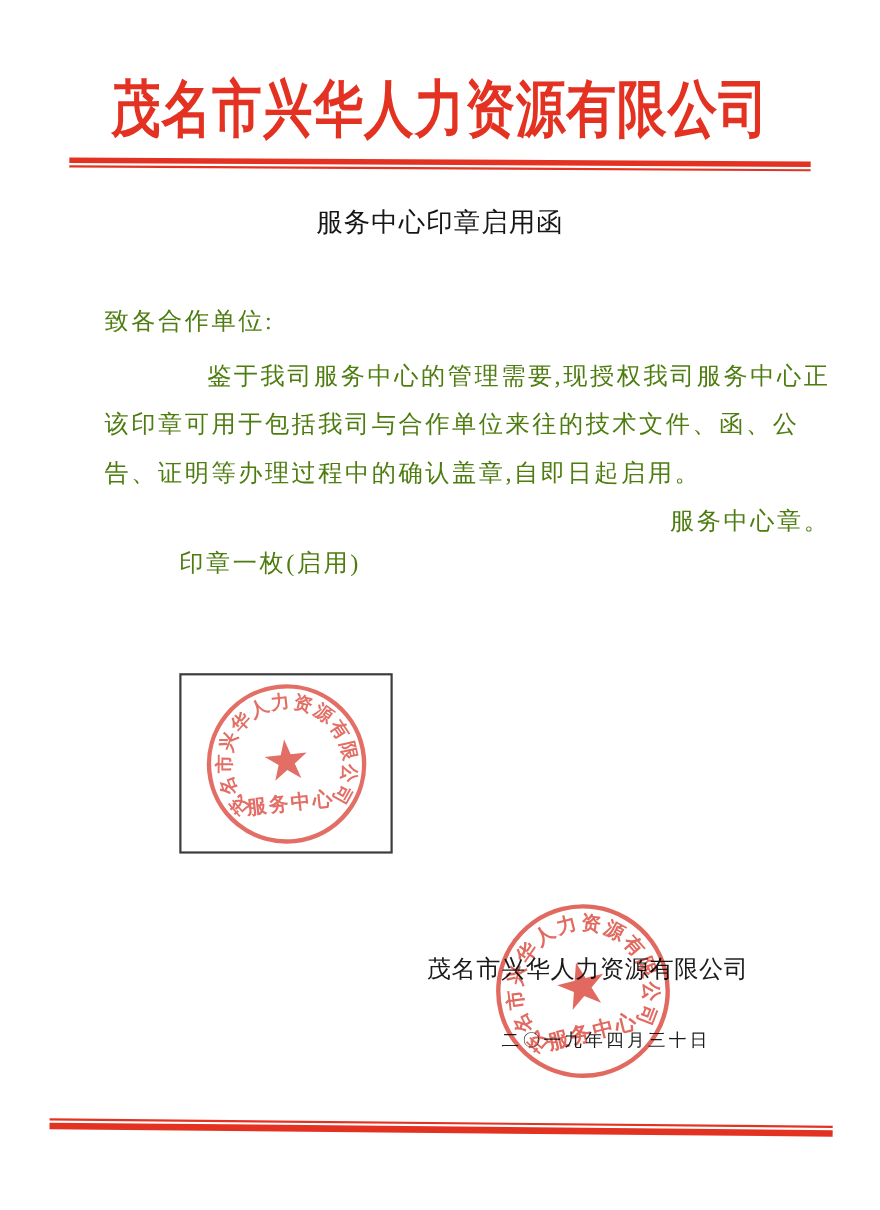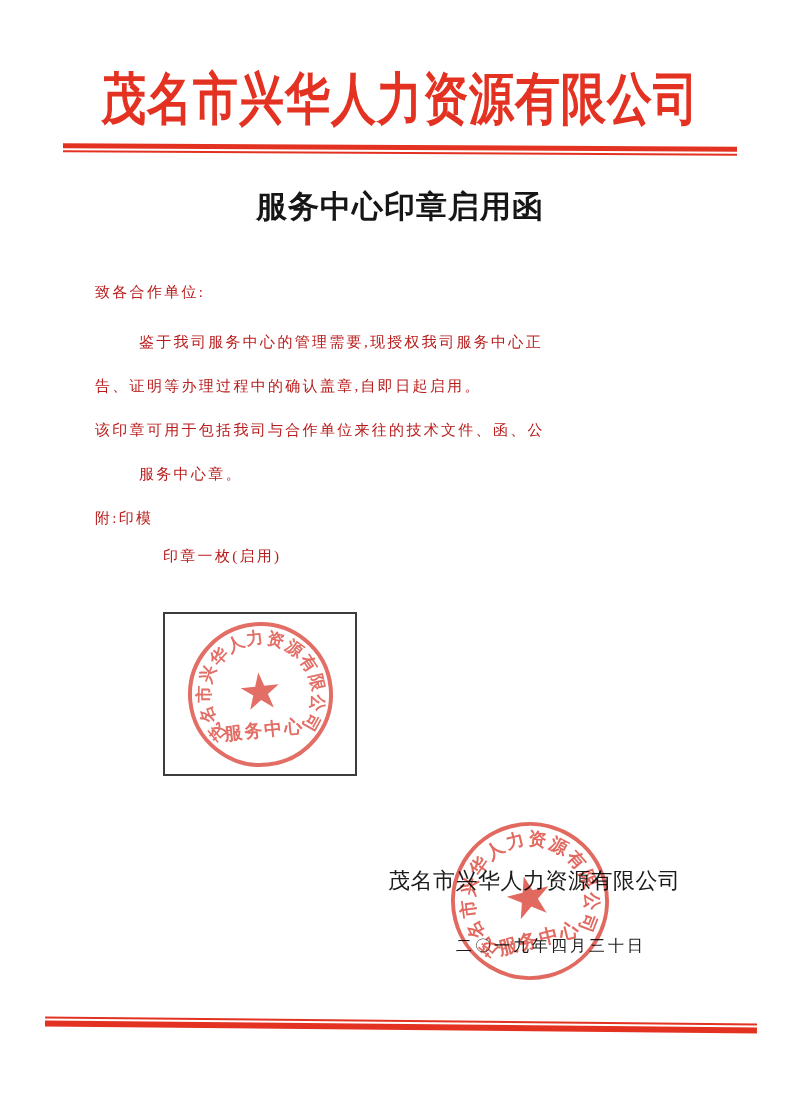--- a/index.html
+++ b/index.html
@@ -22,29 +22,29 @@
   .rule{position:absolute;}
   .rule-top{left:63px;top:145px;width:674px;transform:rotate(0.3deg);}
   .rule-top .bar-thick{height:5px;background:var(--accent);}
   .rule-top .bar-thin{height:2px;background:var(--accent);margin-top:2px;}
   .rule-bottom{left:45px;top:1020px;width:712px;transform:rotate(0.55deg);}
   .rule-bottom .bar-thin{height:2px;background:var(--accent);}
   .rule-bottom .bar-thick{height:6px;background:var(--accent);margin-top:2px;}
   
   .doc-title{
     position:absolute;top:186px;left:0;width:100%;text-align:center;
-    font-size:31px;font-weight:700;letter-spacing:1px;color:#161616;white-space:nowrap;
+    font-size:24px;font-weight:400;letter-spacing:1px;color:#161616;white-space:nowrap;
   }
   
   .letter{
     position:absolute;left:95px;top:270px;width:660px;
-    font-size:15px;line-height:44px;letter-spacing:2.3px;color:#b91c1c;
+    font-size:22px;line-height:44px;letter-spacing:2.3px;color:#4d7c0f;
   }
   .line{white-space:nowrap;}
-  .indent{padding-left:44px;}
+  .indent{padding-left:44px;text-align:right;}
   .para-start{margin-top:6px;}
   .caption{padding-left:68px;margin-top:-6px;}
   
   .specimen-box{
     position:absolute;left:163px;top:612px;width:194px;height:164px;
     border:2px solid #3c3c3c;box-sizing:border-box;background:transparent;
   }
   
   .seal{position:absolute;border-radius:50%;border:4px solid var(--seal);opacity:0.82;}
   .seal .ring-ch{
@@ -81,24 +81,23 @@
   <div class="rule rule-top">
     <div class="bar-thick"></div>
     <div class="bar-thin"></div>
   </div>
 
   <div class="doc-title">服务中心印章启用函</div>
 
   <div class="letter">
     <div class="line">致各合作单位:</div>
     <div class="line indent para-start">鉴于我司服务中心的管理需要,现授权我司服务中心正</div>
+    <div class="line">该印章可用于包括我司与合作单位来往的技术文件、函、公</div>
     <div class="line">告、证明等办理过程中的确认盖章,自即日起启用。</div>
-    <div class="line">该印章可用于包括我司与合作单位来往的技术文件、函、公</div>
     <div class="line indent">服务中心章。</div>
-    <div class="line">附:印模</div>
     <div class="line caption">印章一枚(启用)</div>
   </div>
 
   <div class="specimen-box"></div>
 
   <div class="seal seal-specimen" style="width: 137px; height: 137px;">
       <span class="ring-ch" style="font-size: 17px; transform: translate(-50%, -50%) rotate(-125deg) translateY(-57px);">茂</span>
       <span class="ring-ch" style="font-size: 17px; transform: translate(-50%, -50%) rotate(-104.167deg) translateY(-57px);">名</span>
       <span class="ring-ch" style="font-size: 17px; transform: translate(-50%, -50%) rotate(-83.3333deg) translateY(-57px);">市</span>
       <span class="ring-ch" style="font-size: 17px; transform: translate(-50%, -50%) rotate(-62.5deg) translateY(-57px);">兴</span>

